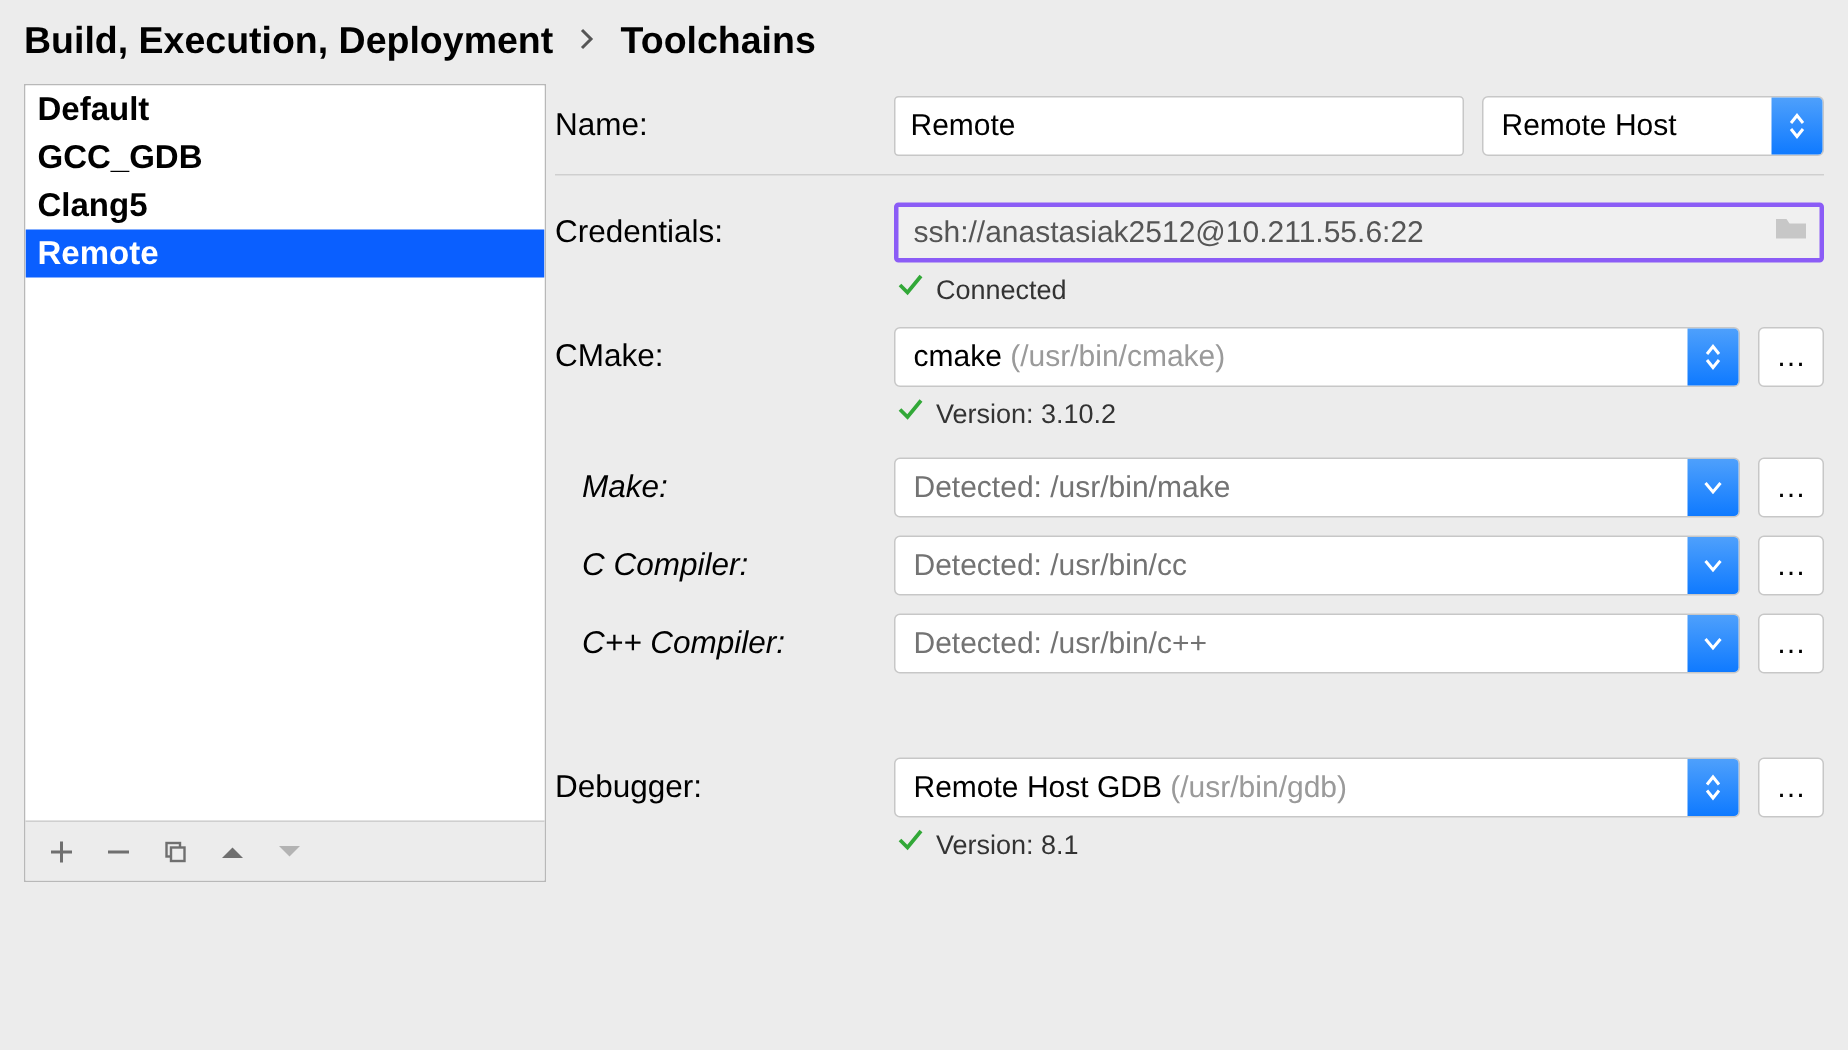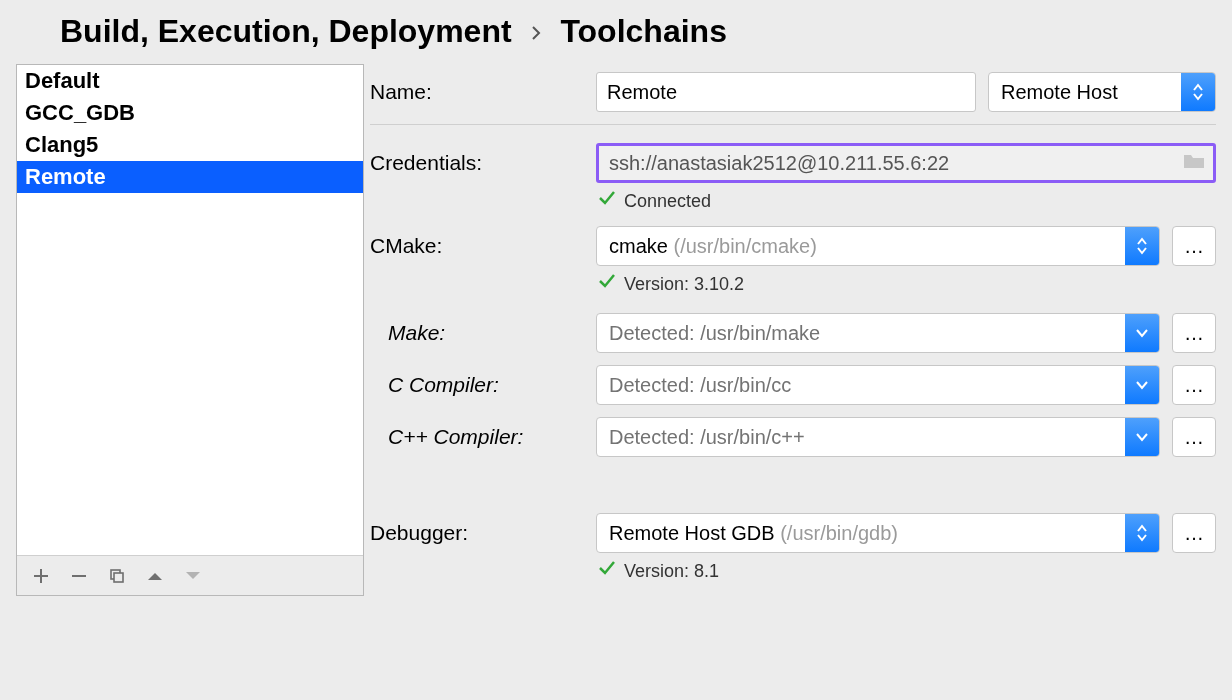--- a/index.html
+++ b/index.html
@@ -12,22 +12,21 @@
     font-family: -apple-system, "Helvetica Neue", Arial, sans-serif;
     font-size: 20px;
     color: #000;
   }
   .container {
     padding: 10px 16px 16px 16px;
   }
   .breadcrumb {
     padding: 2px 0 14px 0;
     font-weight: 700;
-    font-size: 32px;
-    margin-left: 44px;
+    font-size: 25px;
   }
   .breadcrumb .sep {
     display: inline-block;
     margin: 0 10px;
     font-weight: 400;
     vertical-align: 1px;
   }
   .content {
     display: flex;
     gap: 6px;

